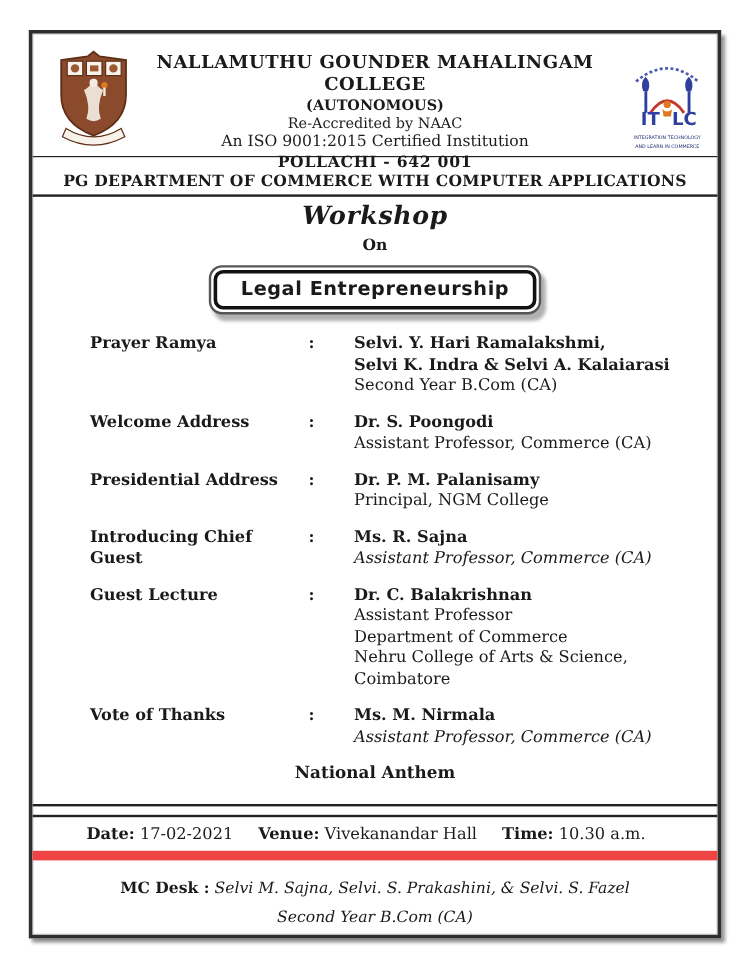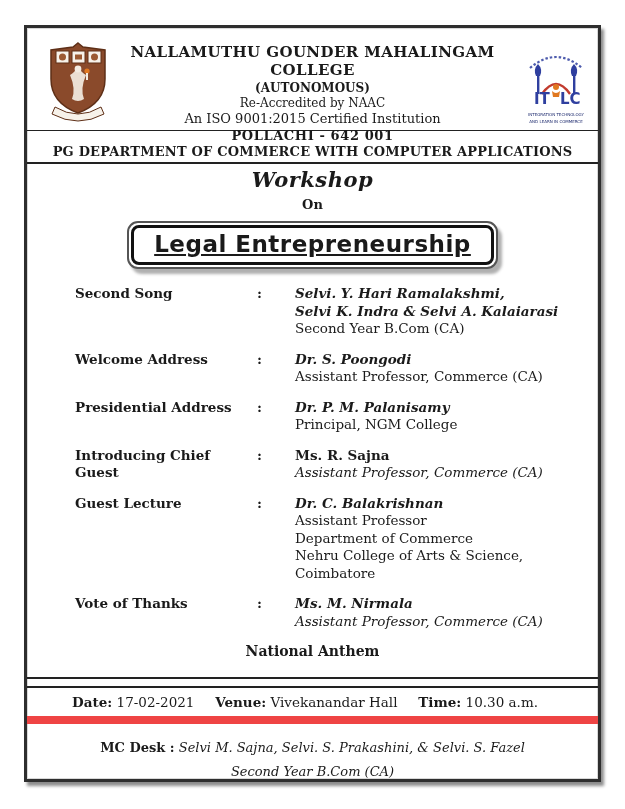--- a/index.html
+++ b/index.html
@@ -27,29 +27,29 @@
   .workshop { text-align:center; font-size:21px; font-weight:bold; font-style:italic; margin-top:3px; letter-spacing:0.5px; }
   .on { text-align:center; font-size:13px; font-weight:bold; margin-top:5px; }
   .topic-wrap { text-align:center; margin-top:9px; }
   .topic-outer {
     display:inline-block; border:2px solid #555; border-radius:11px; padding:2px;
     box-shadow: 4px 5px 3px #b0b0b0; background:#fff;
   }
   .topic-inner {
     border:3px solid #111; border-radius:8px; padding:3px 20px 5px;
     font-family:"DejaVu Sans","Liberation Sans",sans-serif;
-    font-weight:bold; font-size:23px; letter-spacing:0.5px;text-decoration:underline;
+    font-weight:bold; font-size:16px; letter-spacing:0.5px;
   }
   
   .program { margin-top:16px; padding:0 20px 0 48px; }
   .row { display:flex; margin-bottom:13px; font-size:13.5px; line-height:17.5px; }
   .row .label { width:182px; font-weight:bold; flex:none; }
   .row .colon { width:38px; font-weight:bold; flex:none; }
   .row .value { flex:1; }
-  .name { font-weight:bold; font-style:italic; }
+  .name { font-weight:bold; }
   .name.upright { font-style:normal; }
   .detail { font-weight:normal; font-style:normal; }
   .detail.it { font-style:italic; }
   .anthem { text-align:center; font-weight:bold; font-size:14px; margin-top:6px; }
   
   .foot-rule { margin-top:18px; }
   .date-band { margin-top:7px; border-top:2px solid #222; border-bottom:8px solid #ef4444;
     padding:6px 60px 6px 45px; display:flex; justify-content:space-between; font-size:13.5px; }
   .date-band b { font-weight:bold; }
   .mc { text-align:center; font-size:13px; margin-top:16px; }
@@ -112,21 +112,21 @@
   <div class="on">On</div>
   <div class="topic-wrap">
     <div class="topic-outer">
       <div class="topic-inner">Legal Entrepreneurship</div>
     </div>
   </div>
 
   <div class="program">
 
     <div class="row">
-      <div class="label">Second Song</div>
+      <div class="label">Prayer Ramya</div>
       <div class="colon">:</div>
       <div class="value">
         <div class="name">Selvi. Y. Hari Ramalakshmi,</div>
         <div class="name">Selvi K. Indra &amp; Selvi A. Kalaiarasi</div>
         <div class="detail">Second Year B.Com (CA)</div>
       </div>
     </div>
 
     <div class="row">
       <div class="label">Welcome Address</div>

